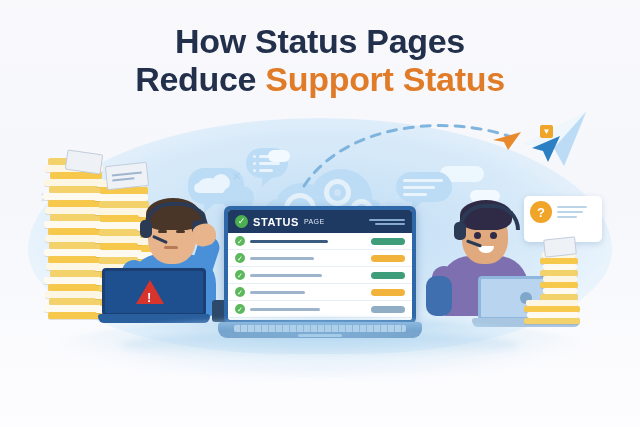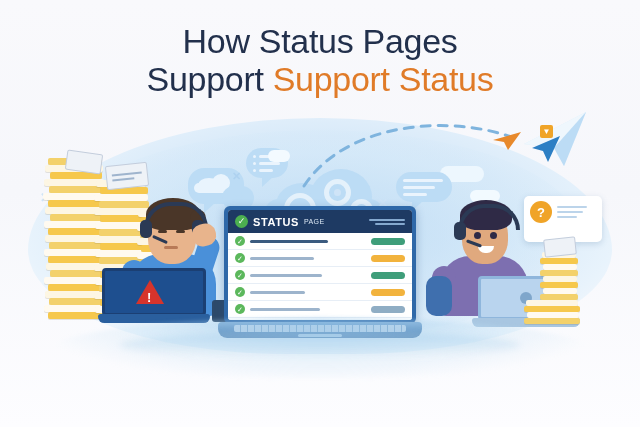--- a/index.html
+++ b/index.html
@@ -21,21 +21,21 @@
   .floor{position:absolute;left:55px;top:318px;width:530px;height:60px;
     background:radial-gradient(ellipse at 50% 0%,rgba(150,199,234,.55) 0%,rgba(190,222,243,.32) 45%,rgba(255,255,255,0) 78%);
     border-radius:50%;filter:blur(2px);}
   .floor2{position:absolute;left:120px;top:332px;width:400px;height:26px;
     background:linear-gradient(180deg,rgba(167,208,236,.5),rgba(255,255,255,0));
     border-radius:50%;filter:blur(3px);}
 
   
   .title{position:absolute;left:0;top:22px;width:640px;text-align:center;
     line-height:1.12;letter-spacing:-.3px;}
-  .title .l1,.title .l2{display:block;font-size:34px;font-weight:normal;}
+  .title .l1,.title .l2{display:block;font-size:34px;font-weight:bold;}
   .navy{color:#22304c;}
   .orange{color:#e07b28;}
 
   
   .bgico{position:absolute;}
   .bubble{background:#bcdcf5;border-radius:16px;}
   .bubble:after{content:"";position:absolute;left:16px;bottom:-9px;
     border-left:11px solid #bcdcf5;border-bottom:10px solid transparent;border-top:0;}
   .cloudshape{position:absolute;background:#d7eaf9;border-radius:50%;}
   .gear{position:absolute;border-radius:50%;border:5px solid #e4f1fb;}
@@ -124,21 +124,21 @@
 <body>
 
 <div id="stage">
 
   <div class="blob"></div>
   <div class="blob2"></div>
 
   <div class="title">
     <span class="l1 navy">How Status Pages</span>
     <span class="l2">
-      <span class="navy">Support </span><span class="orange">Support Status</span>
+      <span class="navy">Reduce </span><span class="orange">Support Status</span>
     </span>
   </div>
 
   <div class="bgico bubble" style="left:188px;top:168px;width:56px;height:36px;">
     <div class="cloudshape" style="left:10px;top:10px;width:22px;height:14px;background:#e9f4fd;"></div>
     <div class="cloudshape" style="left:24px;top:6px;width:18px;height:18px;background:#e9f4fd;"></div>
     <div class="cloudshape" style="left:6px;top:15px;width:34px;height:10px;background:#e9f4fd;border-radius:6px;"></div>
   </div>
 
   <div class="bgico bubble" style="left:246px;top:148px;width:42px;height:30px;">

